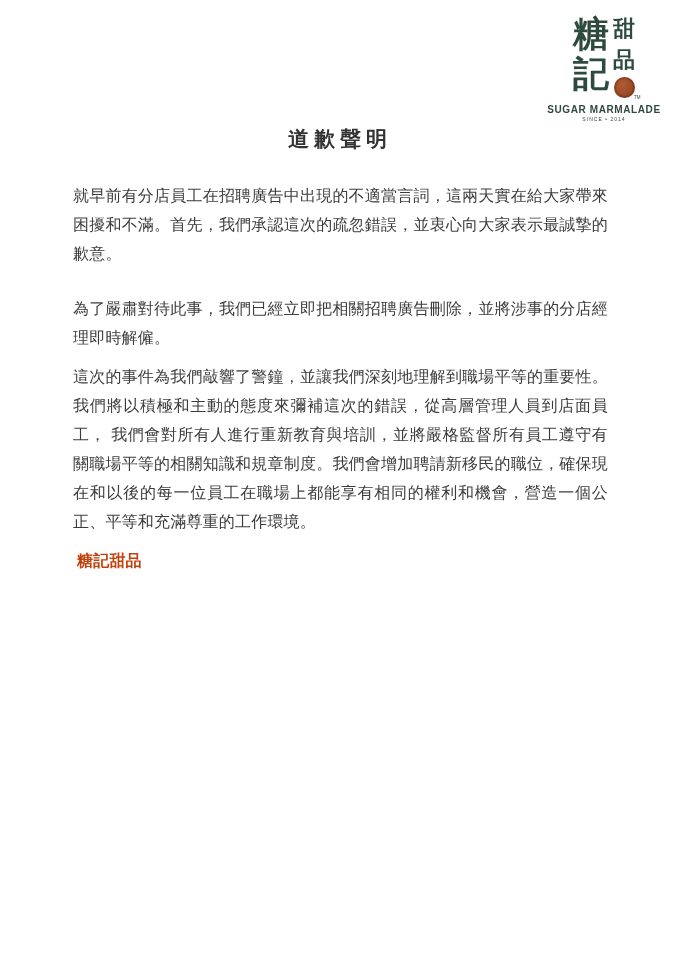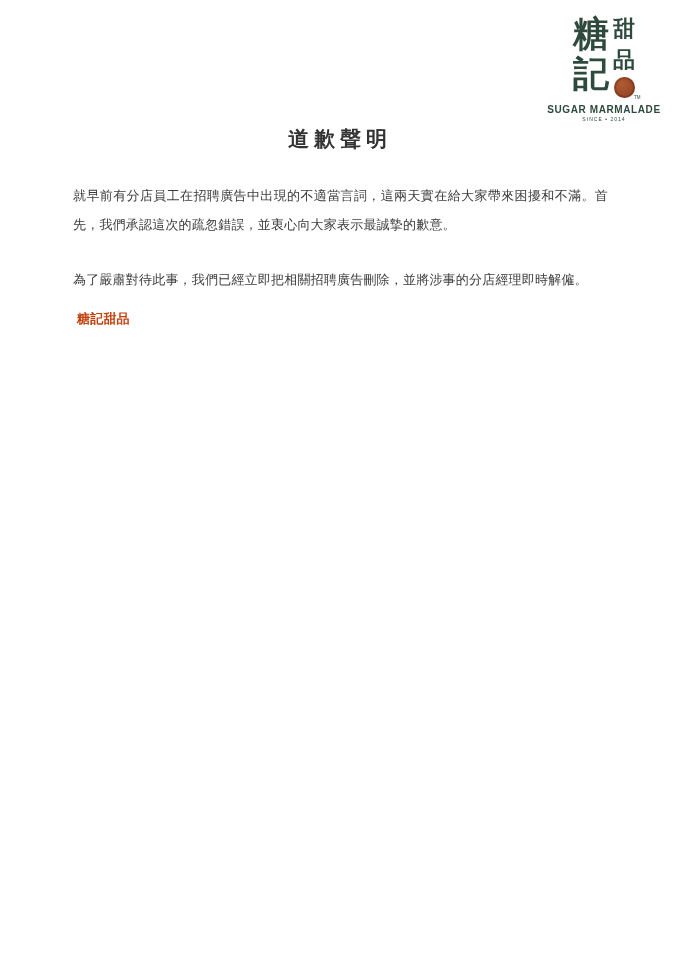--- a/index.html
+++ b/index.html
@@ -100,21 +100,21 @@
     padding-top: 113px;
     text-align: center;
     font-size: 21px;
     line-height: 24px;
     font-weight: 700;
     letter-spacing: 5px;
     color: #333333;
   }
   .doc-body {
     margin: 30px 72px 0 73px;
-    font-size: 13px;
+    font-size: 16px;
     line-height: 29px;
     font-weight: 500;
     letter-spacing: 0.2px;
     text-align: justify;
     color: #3c3c3c;
   }
   .para {
     margin: 0 0 10px 0;
   }
   .para.p-first {
@@ -148,16 +148,17 @@
     </div>
     <div class="logo-en">SUGAR MARMALADE</div>
     <div class="logo-since">SINCE • 2014</div>
   </div>
 
   <h1 class="doc-title">道歉聲明</h1>
 
   <div class="doc-body">
     <p class="para p-first">就早前有分店員工在招聘廣告中出現的不適當言詞，這兩天實在給大家帶來困擾和不滿。首先，我們承認這次的疏忽錯誤，並衷心向大家表示最誠摯的歉意。</p>
     <p class="para">為了嚴肅對待此事，我們已經立即把相關招聘廣告刪除，並將涉事的分店經理即時解僱。</p>
+    <p class="para">這次的事件為我們敲響了警鐘，並讓我們深刻地理解到職場平等的重要性。我們將以積極和主動的態度來彌補這次的錯誤，從高層管理人員到店面員工， 我們會對所有人進行重新教育與培訓，並將嚴格監督所有員工遵守有關職場平等的相關知識和規章制度。我們會增加聘請新移民的職位，確保現在和以後的每一位員工在職場上都能享有相同的權利和機會，營造一個公正、平等和充滿尊重的工作環境。</p>
     <p class="signature">糖記甜品</p>
   </div>
 
 </div>
 
 </body></html>

